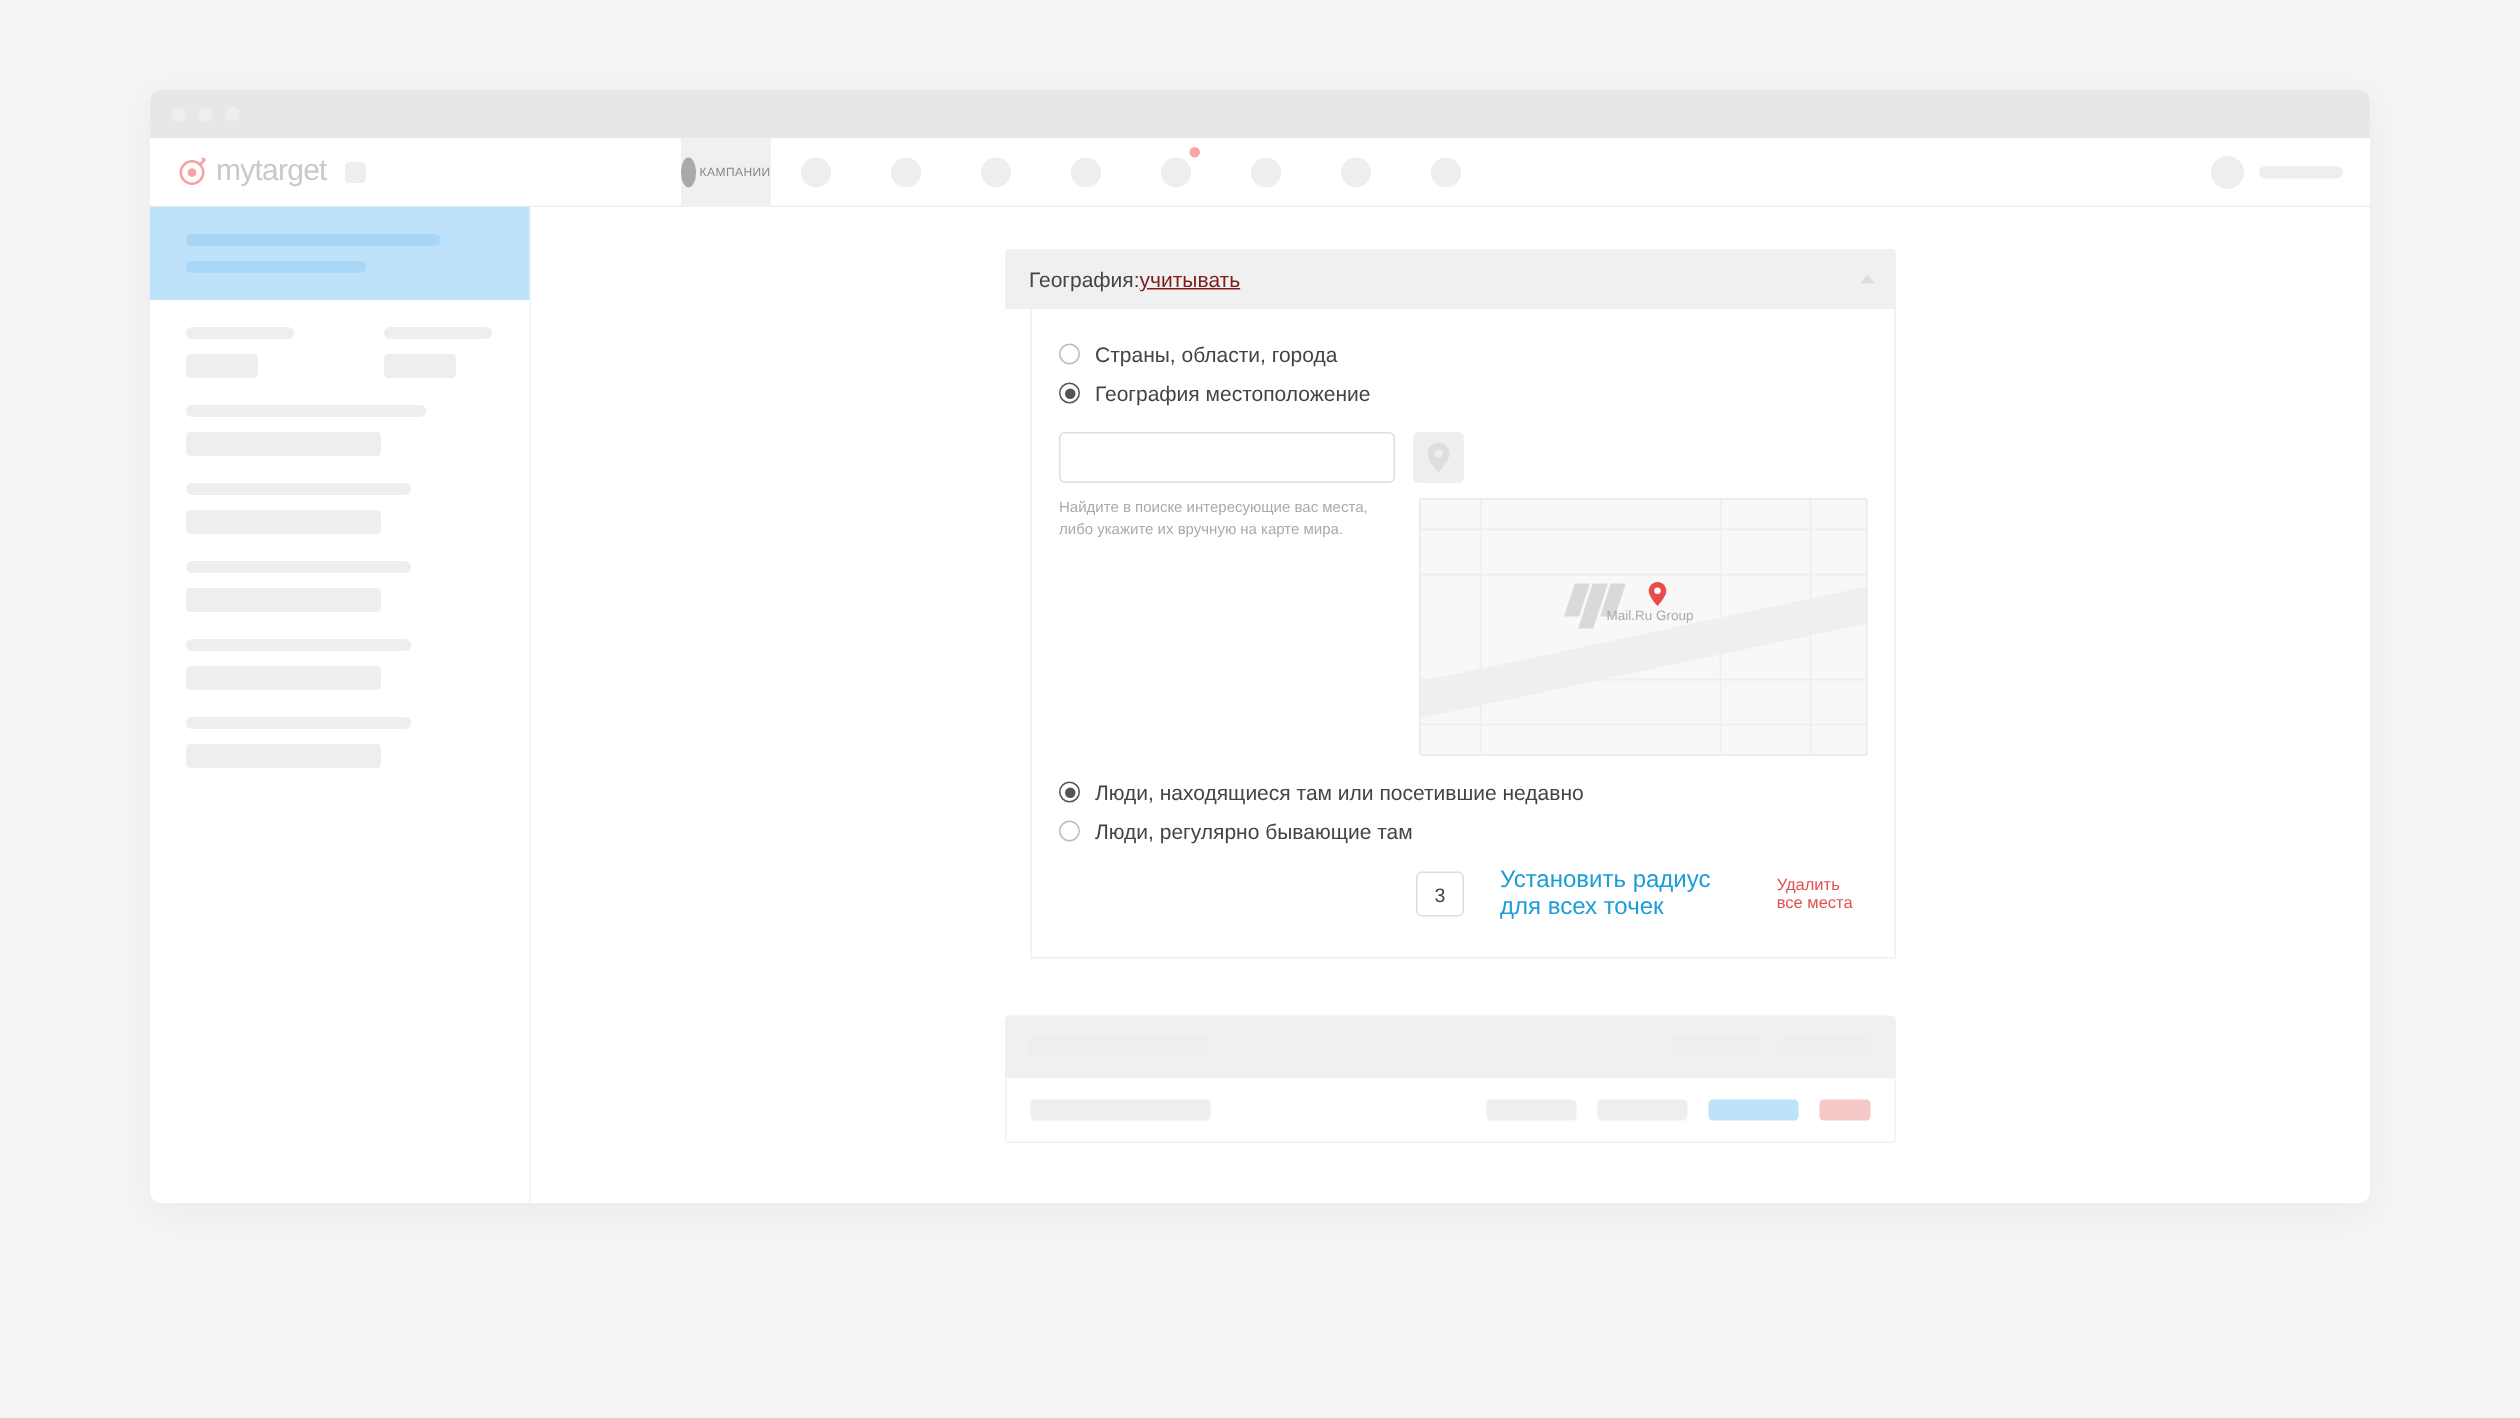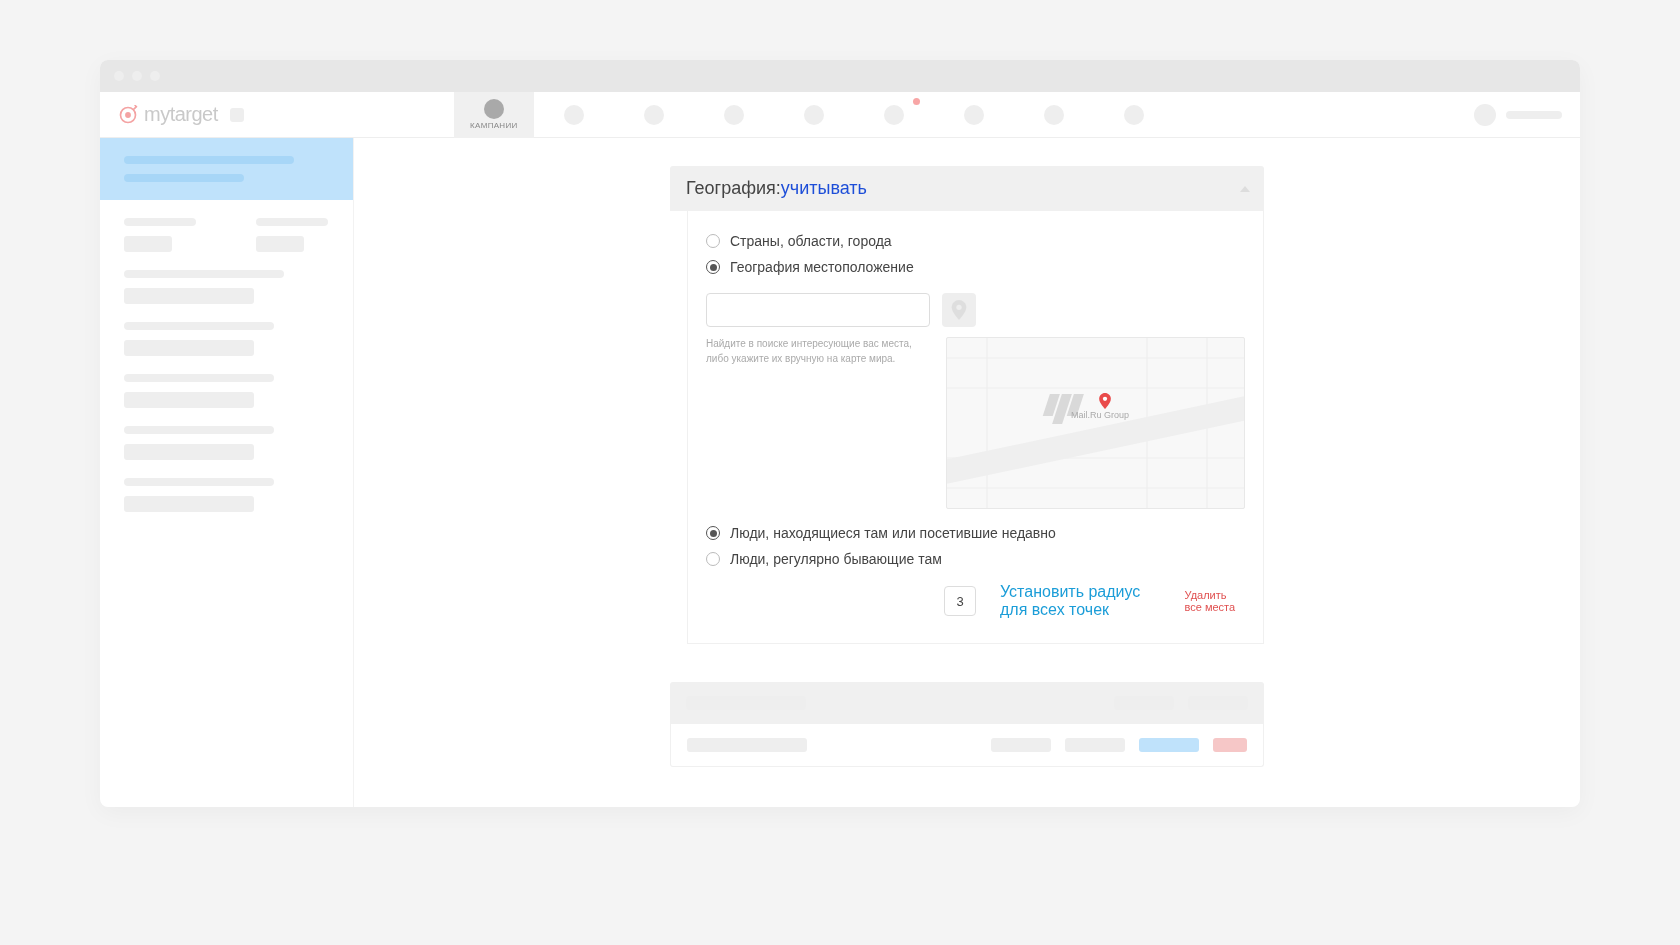--- a/index.html
+++ b/index.html
@@ -32,22 +32,22 @@
     align-items: center;
     border-bottom: 1px solid #eee;
     padding: 16px 18px;
   }
   .logo { display: flex; align-items: center; gap: 6px; }
   .logo-icon { width: 20px; height: 20px; }
   .logo-text { color: #c9c9c9; font-size: 20px; font-weight: 500; letter-spacing: -0.5px; }
   .logo-sq { width: 14px; height: 14px; border-radius: 3px; background: #eee; margin-left: 6px; }
   .tabs { display: flex; align-items: flex-end; margin-left: 210px; height: 46px; }
   .tab {
-    width: 80px; height: 46px;
-    display: flex; flex-direction: column; align-items: center; justify-content: center;
+    width: 60px; height: 46px;
+    display: flex; flex-direction: row; align-items: center; justify-content: center;
     gap: 2px;
     position: relative;
   }
   .tab.active { background: #f0f0f0; }
   .tab-circ { width: 20px; height: 20px; border-radius: 50%; background: #eee; }
   .tab.active .tab-circ { background: #a9a9a9; }
   .tab-label { font-size: 8px; color: #888; letter-spacing: 0.3px; }
   .tab-notif {
     width: 7px; height: 7px; border-radius: 50%; background: #f8a6a6;
     position: absolute; top: 6px; right: 14px;
@@ -67,24 +67,24 @@
   .sk-col { display: flex; flex-direction: column; gap: 10px; }
   .sk-bar { height: 16px; border-radius: 3px; background: #eee; }
 
   .content { flex: 1; display: flex; justify-content: center; padding: 28px 0 40px 0; }
   .panel { width: 594px; }
   .section-header {
     background: #f0f0f0;
     border-radius: 3px 3px 0 0;
     padding: 12px 16px;
     display: flex; align-items: center;
-    font-size: 18px; color: #444;
+    font-size: 14px; color: #444;
     position: relative;
   }
-  .section-header .link { color: #1d4ed8; }
+  .section-header .link { color: #7f1d1d; text-decoration: underline; }
   .chev {
     position: absolute; right: 14px; top: 50%; transform: translateY(-50%);
     width: 0; height: 0;
     border-left: 5px solid transparent;
     border-right: 5px solid transparent;
     border-bottom: 6px solid #ddd;
   }
   .section-body {
     background: #fff;
     border: 1px solid #f0f0f0;

